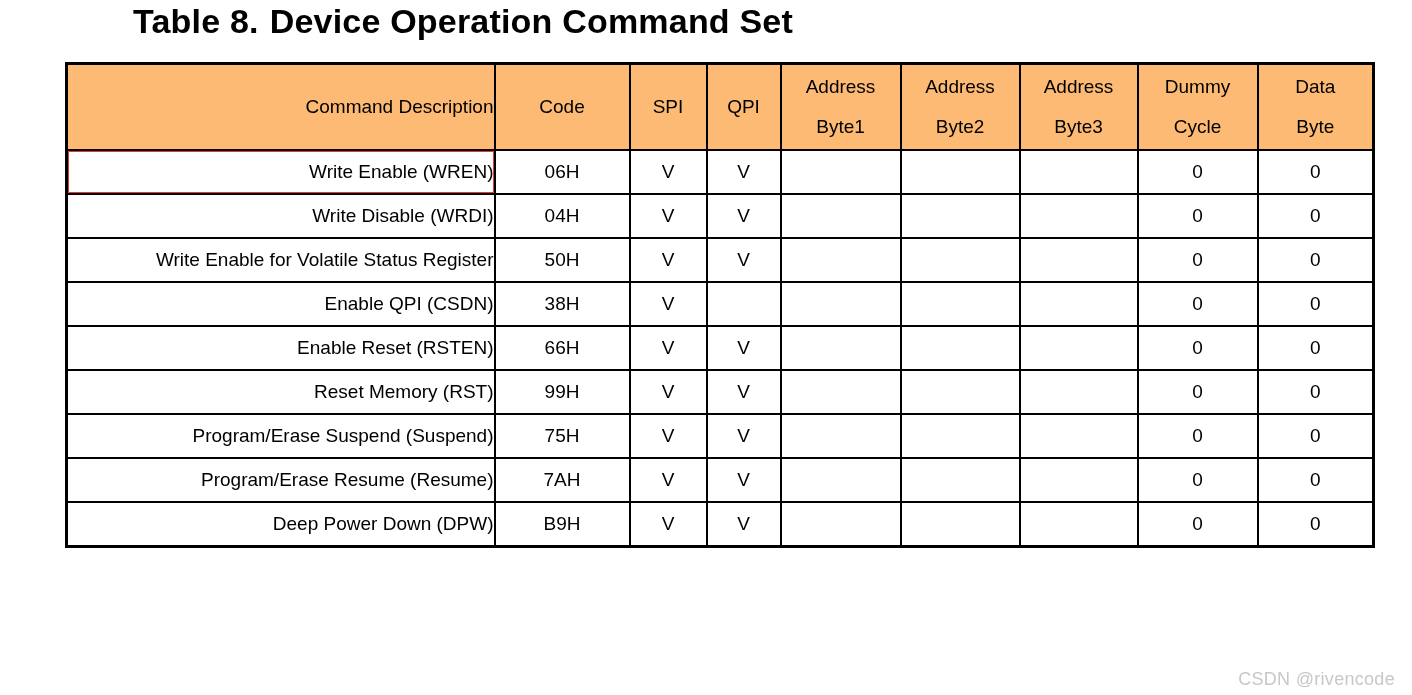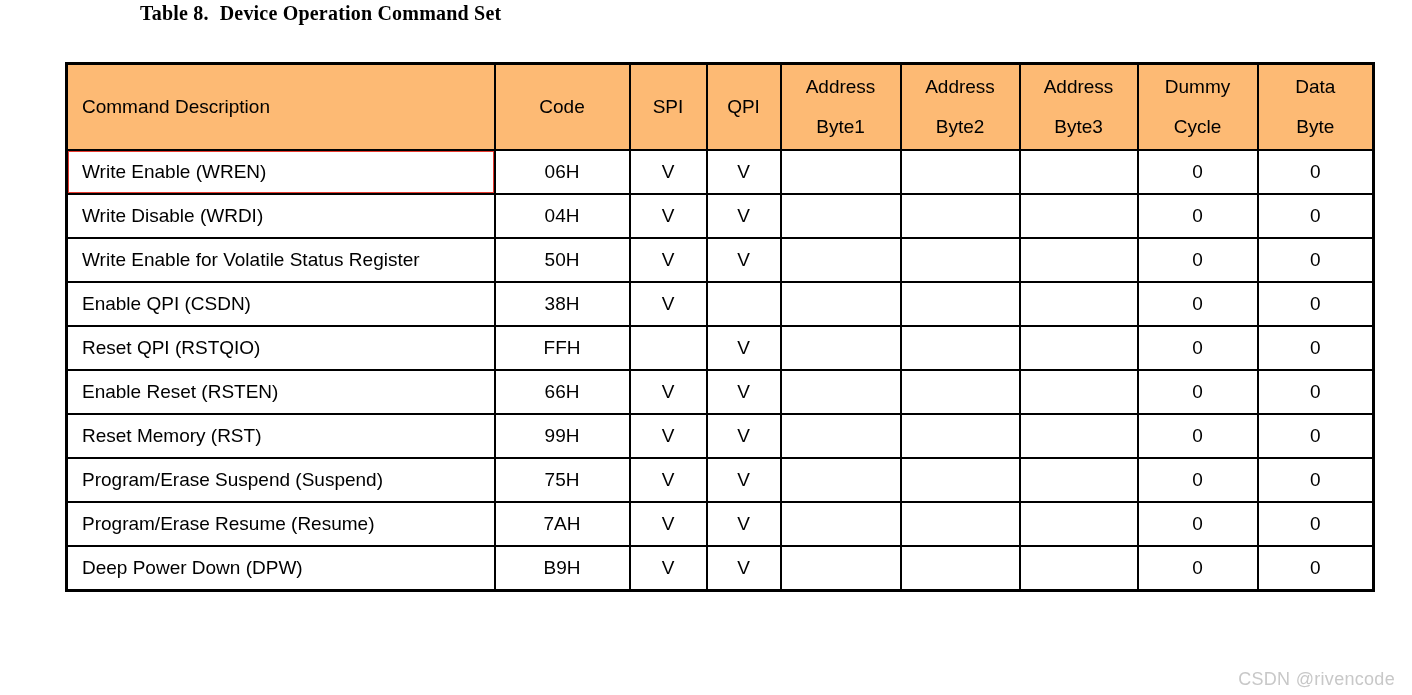--- a/index.html
+++ b/index.html
@@ -10,27 +10,26 @@
   body {
     width: 1412px;
     height: 695px;
     position: relative;
     overflow: hidden;
     font-family: "Liberation Sans", sans-serif;
     color: #000;
   }
   .doc-title {
     position: absolute;
-    left: 140px;
+    left: 133px;
     top: 2px;
-    font-size: 20px;
+    font-size: 34px;
     font-weight: bold;
     letter-spacing: 0.2px;
     white-space: nowrap;
-    font-family: Liberation Serif, serif;
   }
   .doc-title .title-prefix { margin-right: 11px; }
 
   table.cmd-table {
     position: absolute;
     left: 65px;
     top: 62px;
     border-collapse: collapse;
     table-layout: fixed;
     border: 3px solid #000;
@@ -48,22 +47,22 @@
     background: #fdba74;
     height: 84px;
     white-space: pre-line;
     line-height: 2.1;
   }
   .cmd-table tbody td {
     height: 42px;
     background: #ffffff;
   }
   .cmd-table th.col-desc, .cmd-table td.col-desc {
-    text-align: left;
-    padding-left: 14px;
+    text-align: right;
+    padding-left: 30px;
   }
   .cmd-table td.hl-red { position: relative; }
   .cmd-table td.hl-red::after {
     content: "";
     position: absolute;
     inset: -3px;
     border: 4px solid var(--hl-color, #e8392e);
     pointer-events: none;
   }
   .watermark {
@@ -151,31 +150,20 @@
         <td>38H</td>
         <td>V</td>
         <td></td>
         <td></td>
         <td></td>
         <td></td>
         <td>0</td>
         <td>0</td>
       </tr>
       <tr>
-        <td class="col-desc">Reset QPI (RSTQIO)</td>
-        <td>FFH</td>
-        <td></td>
-        <td>V</td>
-        <td></td>
-        <td></td>
-        <td></td>
-        <td>0</td>
-        <td>0</td>
-      </tr>
-      <tr>
         <td class="col-desc">Enable Reset (RSTEN)</td>
         <td>66H</td>
         <td>V</td>
         <td>V</td>
         <td></td>
         <td></td>
         <td></td>
         <td>0</td>
         <td>0</td>
       </tr>

